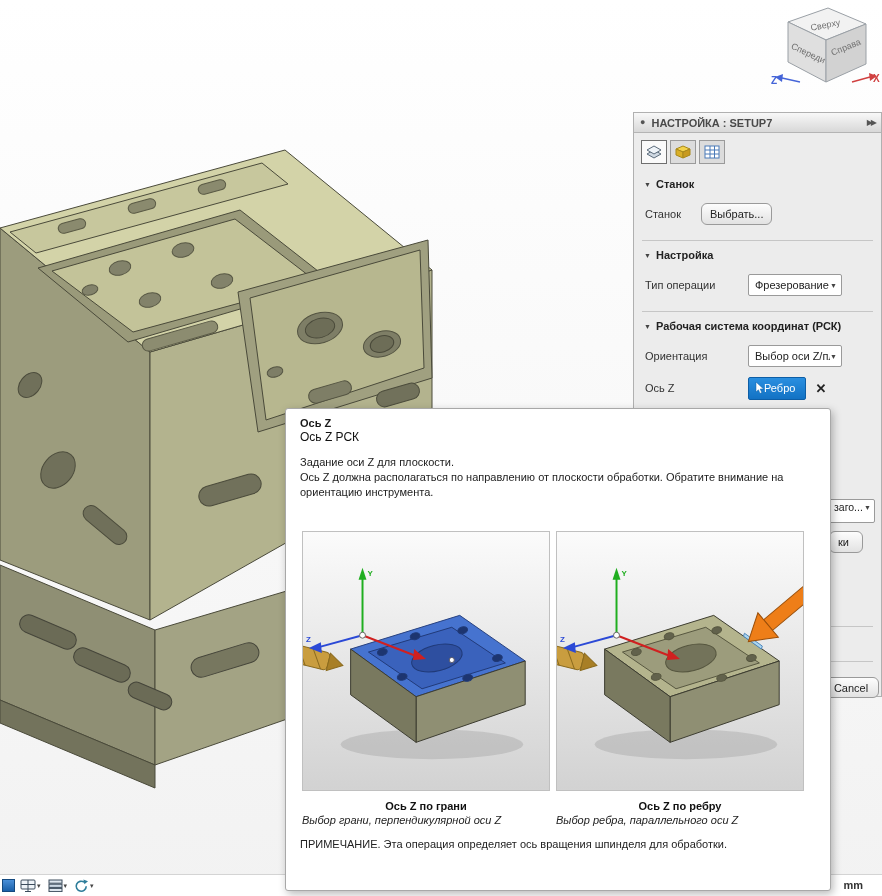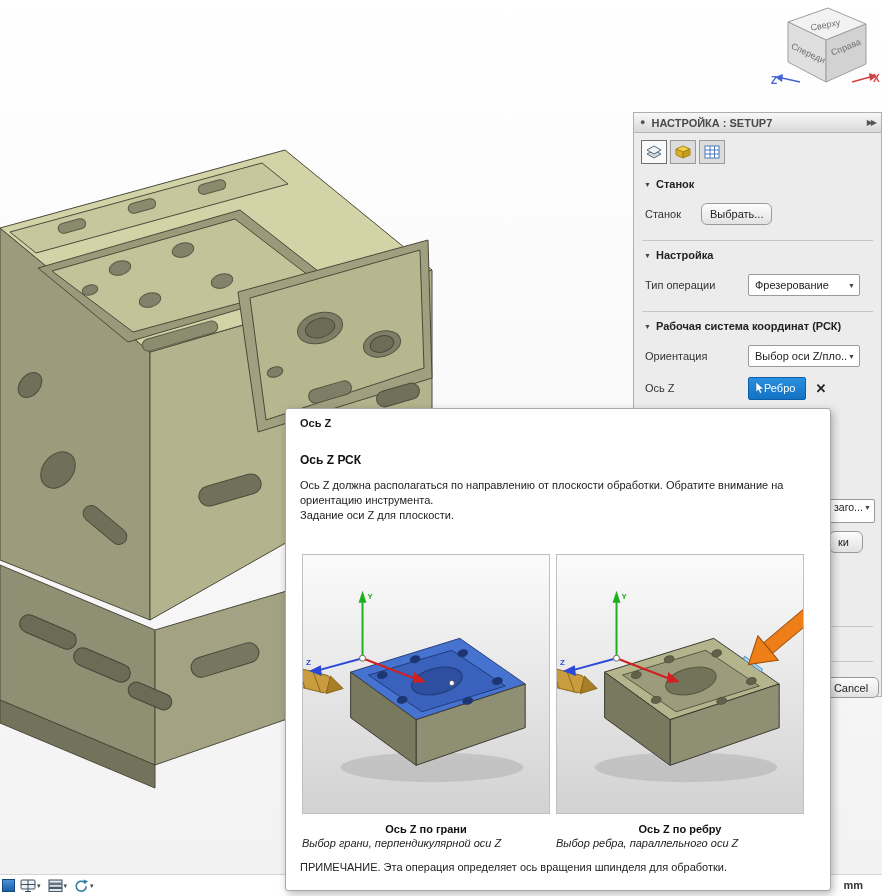--- a/index.html
+++ b/index.html
@@ -29,21 +29,21 @@
   .tab.sel { background:#fafafa; border-color:#6f6f6f; }
   .sec-head { display:flex; align-items:center; gap:5px; padding:8px 10px 4px; font-size:11px; font-weight:bold; color:#222; }
   .sec-head .tri { font-size:7px; color:#444; }
   .row { display:flex; align-items:center; padding:0 11px; margin-top:8px; height:24px; }
   .lbl { font-size:11px; color:#333; white-space:nowrap; }
   .lbl-machine { width:56px; }
   .lbl-wide { width:103px; }
   .btn { font-size:11px; color:#222; background:linear-gradient(#fdfdfd,#e2e2e2);
          border:1px solid #9a9a9a; border-radius:6px; height:22px; padding:0 8px;
          display:inline-flex; align-items:center; white-space:nowrap; }
-  .dropdown { width:112px; height:22px; background:#fff; border:1px solid #9a9a9a; border-radius:2px;
+  .dropdown { width:94px; height:22px; background:#fff; border:1px solid #9a9a9a; border-radius:2px;
          font-size:11px; color:#222; display:flex; align-items:center; padding:0 4px 0 6px; }
   .dd-text { flex:1; white-space:nowrap; overflow:hidden; }
   .dd-arrow { font-size:7px; color:#444; }
   .divider { height:1px; background:#c6c6c6; margin:14px 8px 0; }
   .blue-btn { height:23px; background:linear-gradient(#2a8fe0,#1272c4); border:1px solid #0d5ea6;
          border-radius:2px; color:#fff; font-size:11px; display:inline-flex; align-items:center;
          padding:0 10px 0 6px; }
   .close-x { font-size:13px; color:#222; font-weight:bold; margin-left:9px; line-height:1; }
   .frag-dd { position:absolute; left:195px; top:386px; width:46px; height:24px; background:#fff;
          border:1px solid #9a9a9a; border-radius:2px; display:flex; align-items:center;
@@ -51,21 +51,21 @@
   .frag-btn { position:absolute; left:195px; top:418px; width:34px; height:22px; }
   .abs-div1 { position:absolute; left:8px; right:8px; top:513px; margin:0; }
   .abs-div2 { position:absolute; left:8px; right:8px; top:548px; margin:0; }
   .cancel-btn { position:absolute; left:189px; top:564px; width:56px; height:21px; justify-content:center; }
 
   
   .popup { position:absolute; left:285px; top:408px; width:546px; height:483px; background:#fff;
            border:1px solid #a8a8a8; border-radius:3px; box-shadow:2px 3px 9px rgba(0,0,0,.28);
            z-index:50; padding:6px 14px; }
   .pp-hdr { font-size:11px; font-weight:bold; color:#1a1a1a; margin-top:2px; }
-  .pp-title { font-size:12px; font-weight:bold; color:#111; margin-top:24px; }
+  .pp-title { font-size:12px; font-weight:normal; color:#111; margin-top:1px; }
   .pp-body { font-size:11px; color:#222; margin-top:11px; line-height:15px; width:492px; }
   .pp-imgs { display:flex; gap:6px; margin-top:31px; margin-left:2px; }
   .pp-col { width:248px; }
   .pp-img { width:248px; height:260px; border:1px solid #c0c0c0; display:block; background:#eee; }
   .cap-t { font-size:11px; font-weight:bold; text-align:center; margin-top:9px; color:#111; }
   .cap-s { font-size:11px; font-style:italic; text-align:left; margin-top:2px; color:#222; }
   .pp-note { font-size:11px; color:#222; margin-top:12px; }
   .mini-ax { font-size:8px; font-weight:bold; }
   .ax-y { fill:#1fae1f; } .ax-z { fill:#2b49d6; }
 
@@ -239,22 +239,22 @@
     <button class="btn frag-btn">ки</button>
     <div class="divider abs-div1"></div>
     <div class="divider abs-div2"></div>
     <button class="btn cancel-btn">Cancel</button>
   </aside>
 
   <section class="popup">
     <div class="pp-hdr">Ось Z</div>
     <div class="pp-title">Ось Z РСК</div>
     <div class="pp-body">
+      <div>Задание оси Z для плоскости.</div>
       <div>Ось Z должна располагаться по направлению от плоскости обработки. Обратите внимание на ориентацию инструмента.</div>
-      <div>Задание оси Z для плоскости.</div>
     </div>
 
     <div class="pp-imgs">
       <figure class="pp-col">
         <svg class="pp-img" width="248" height="260" viewBox="0 0 248 260">
           <defs>
             <linearGradient id="bgL" x1="0" y1="0" x2="0" y2="1">
               <stop offset="0" stop-color="#fbfbfb"></stop>
                 <stop offset="1" stop-color="#d2d2d2"></stop>
             </linearGradient>

